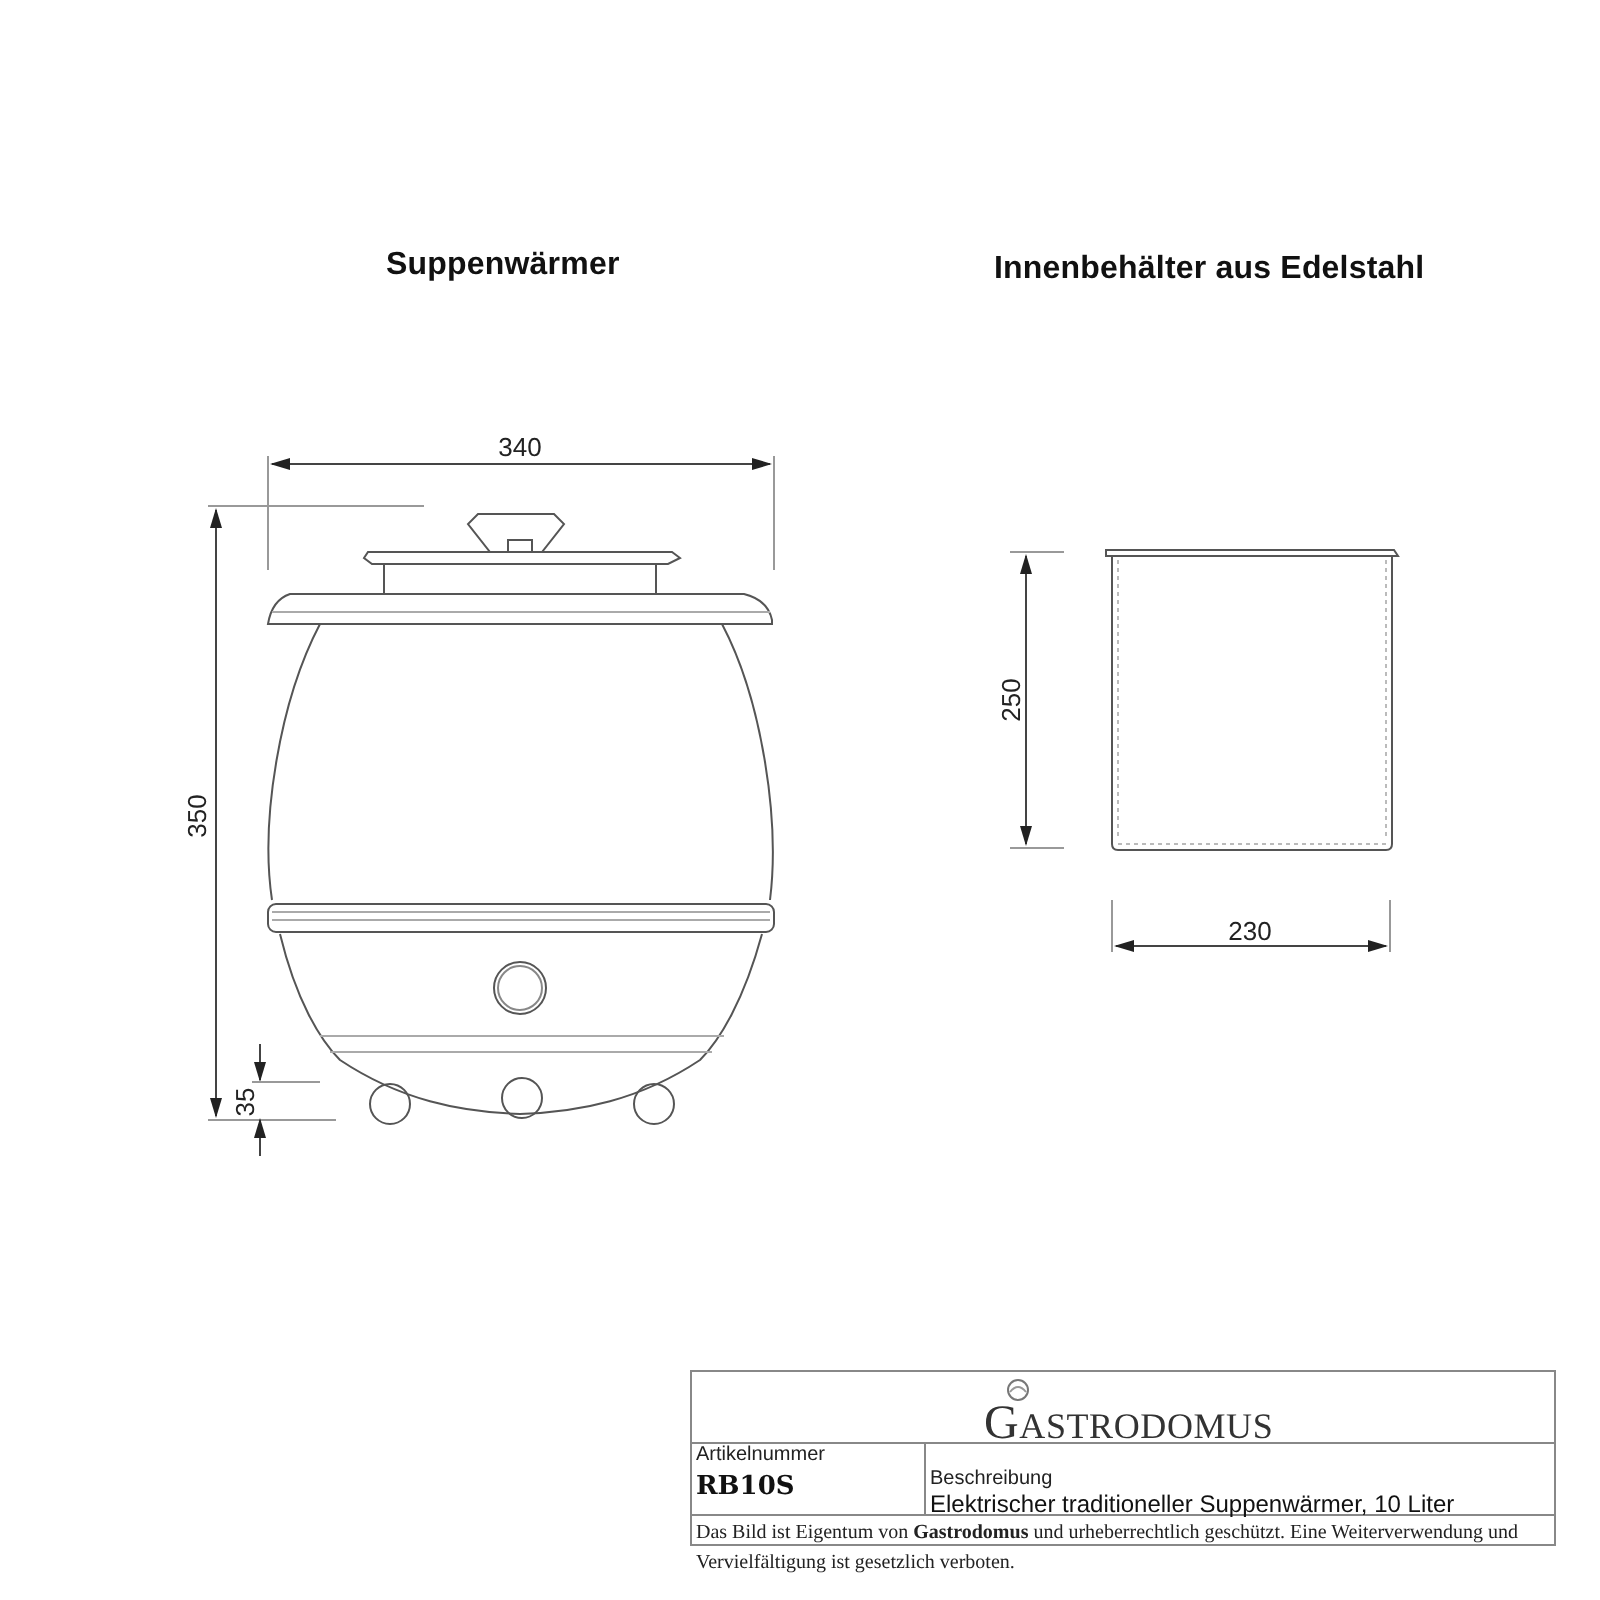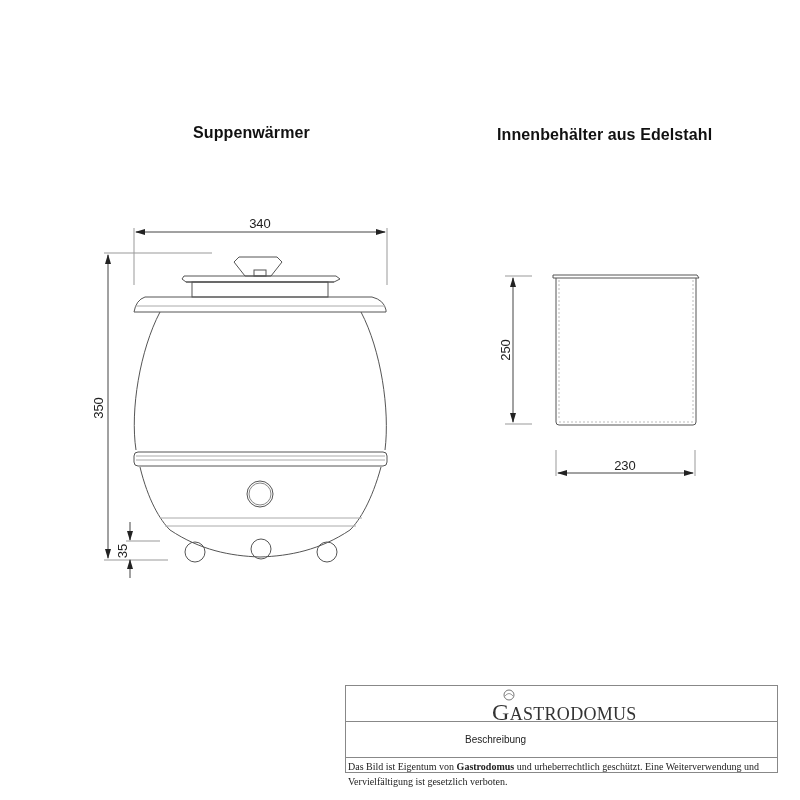--- a/index.html
+++ b/index.html
@@ -102,18 +102,23 @@
 
 <div class="info">
   <div class="logo-row">
     <svg class="logo-mark" width="14" height="14" viewBox="0 0 14 14">
       <circle cx="7" cy="7" r="5" fill="none" stroke="#777" stroke-width="1"></circle>
       <path d="M3,8 Q7,3 11,8" fill="none" stroke="#999" stroke-width="1"></path>
     </svg>
     <div class="logo"><span class="cap">G</span><span>ASTRODOMUS</span></div>
   </div>
   <div class="row2">
+    <div class="col1">
+      <span class="lbl">Artikelnummer</span>
+      <span class="val-bold">RB10S</span>
+    </div>
     <div class="col2">
       <span class="lbl">Beschreibung</span>
+      <span class="val">Elektrischer traditioneller Suppenwärmer, 10 Liter</span>
     </div>
   </div>
   <div class="notice"><span>Das Bild ist Eigentum von </span><b>Gastrodomus</b><span> und urheberrechtlich geschützt. Eine Weiterverwendung und Vervielfältigung ist gesetzlich verboten.</span></div>
 </div>
 
 </body></html>

